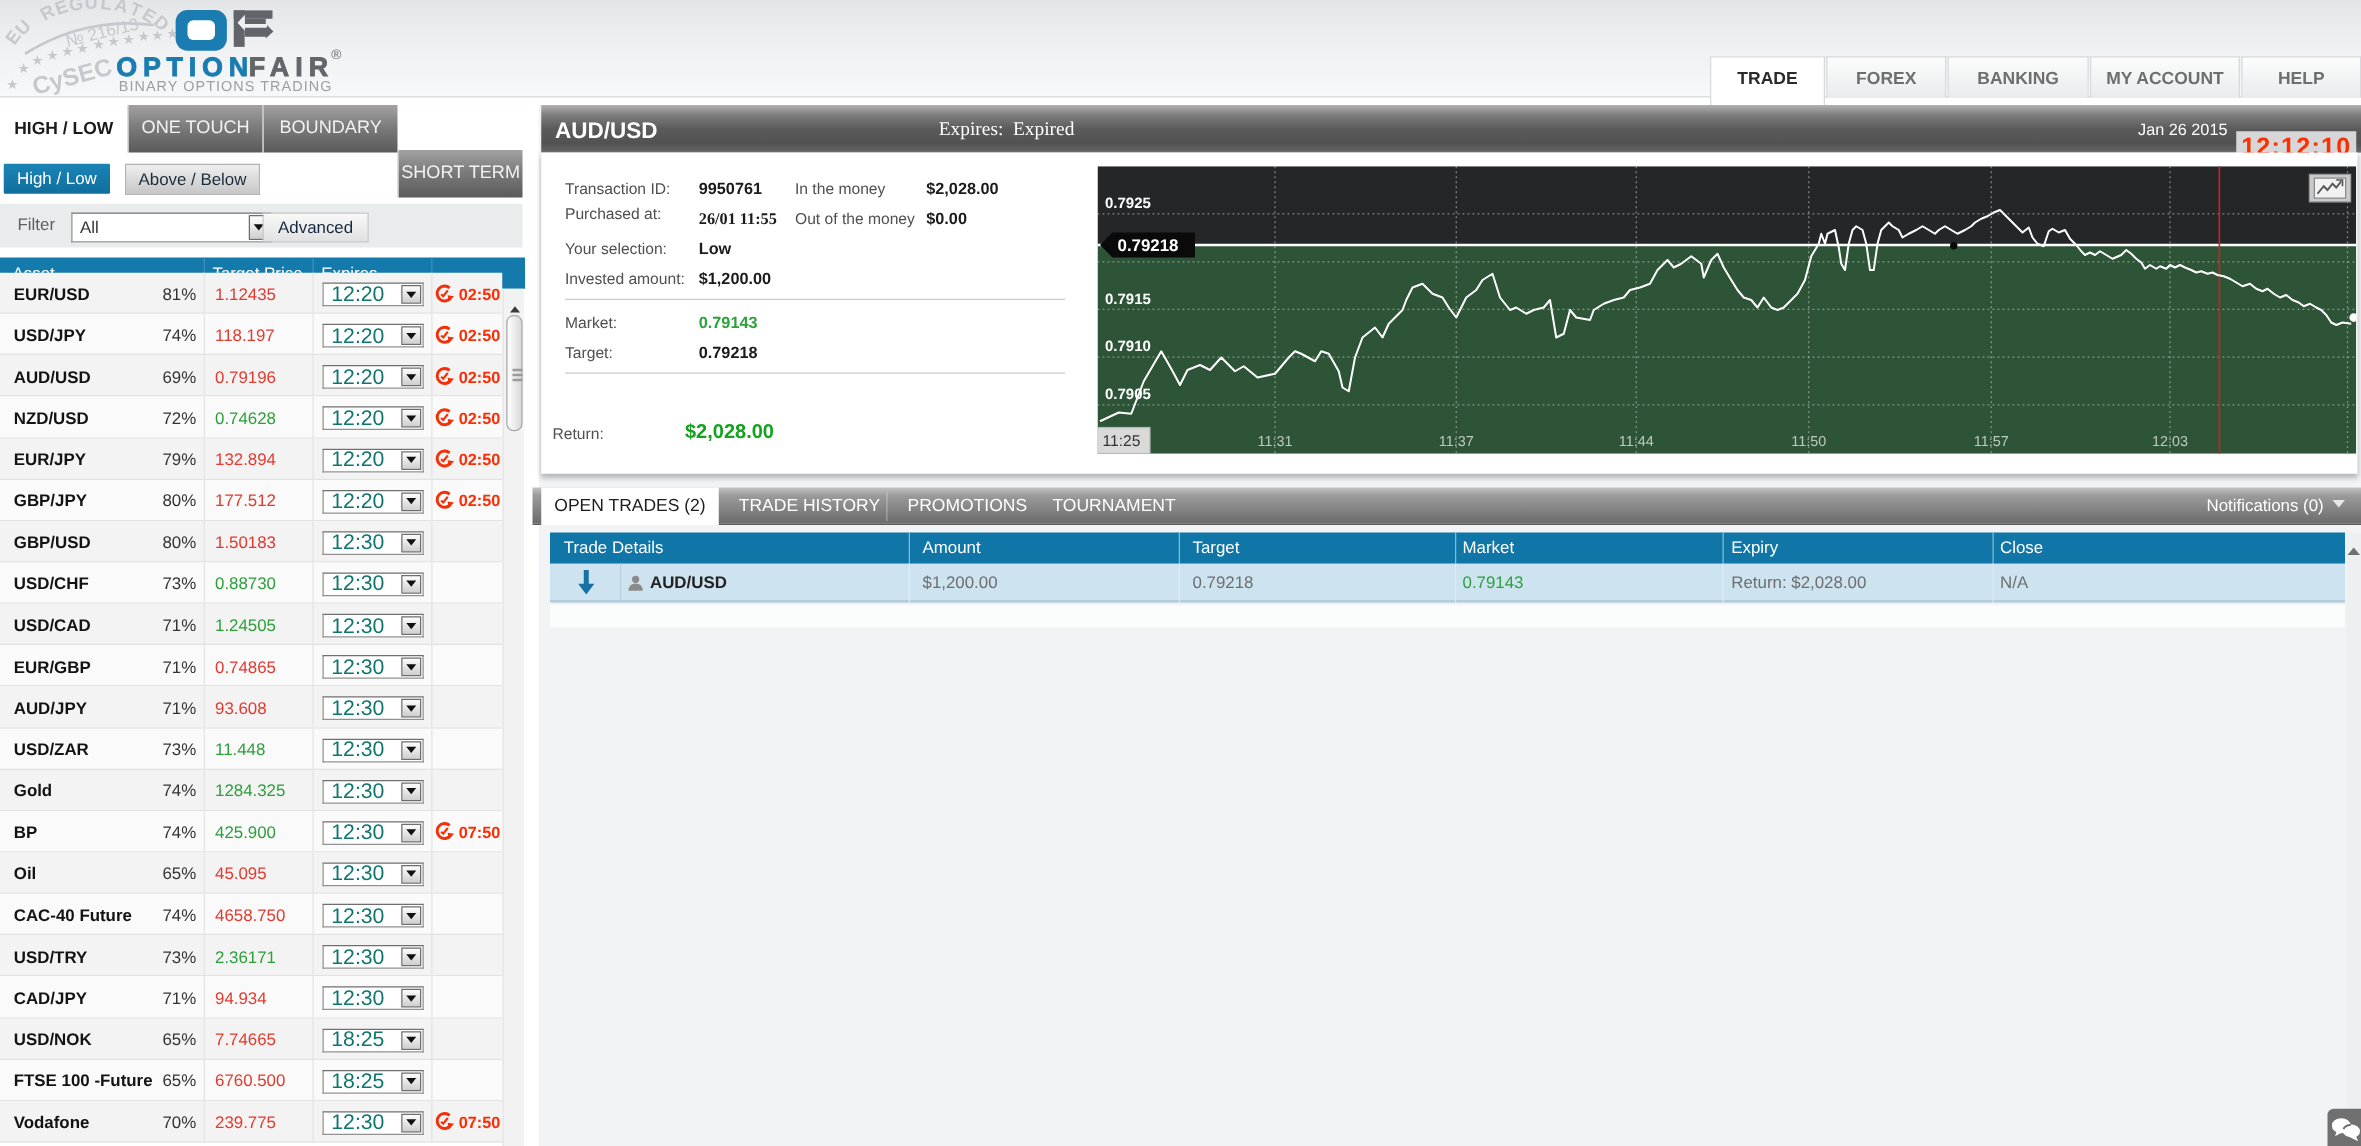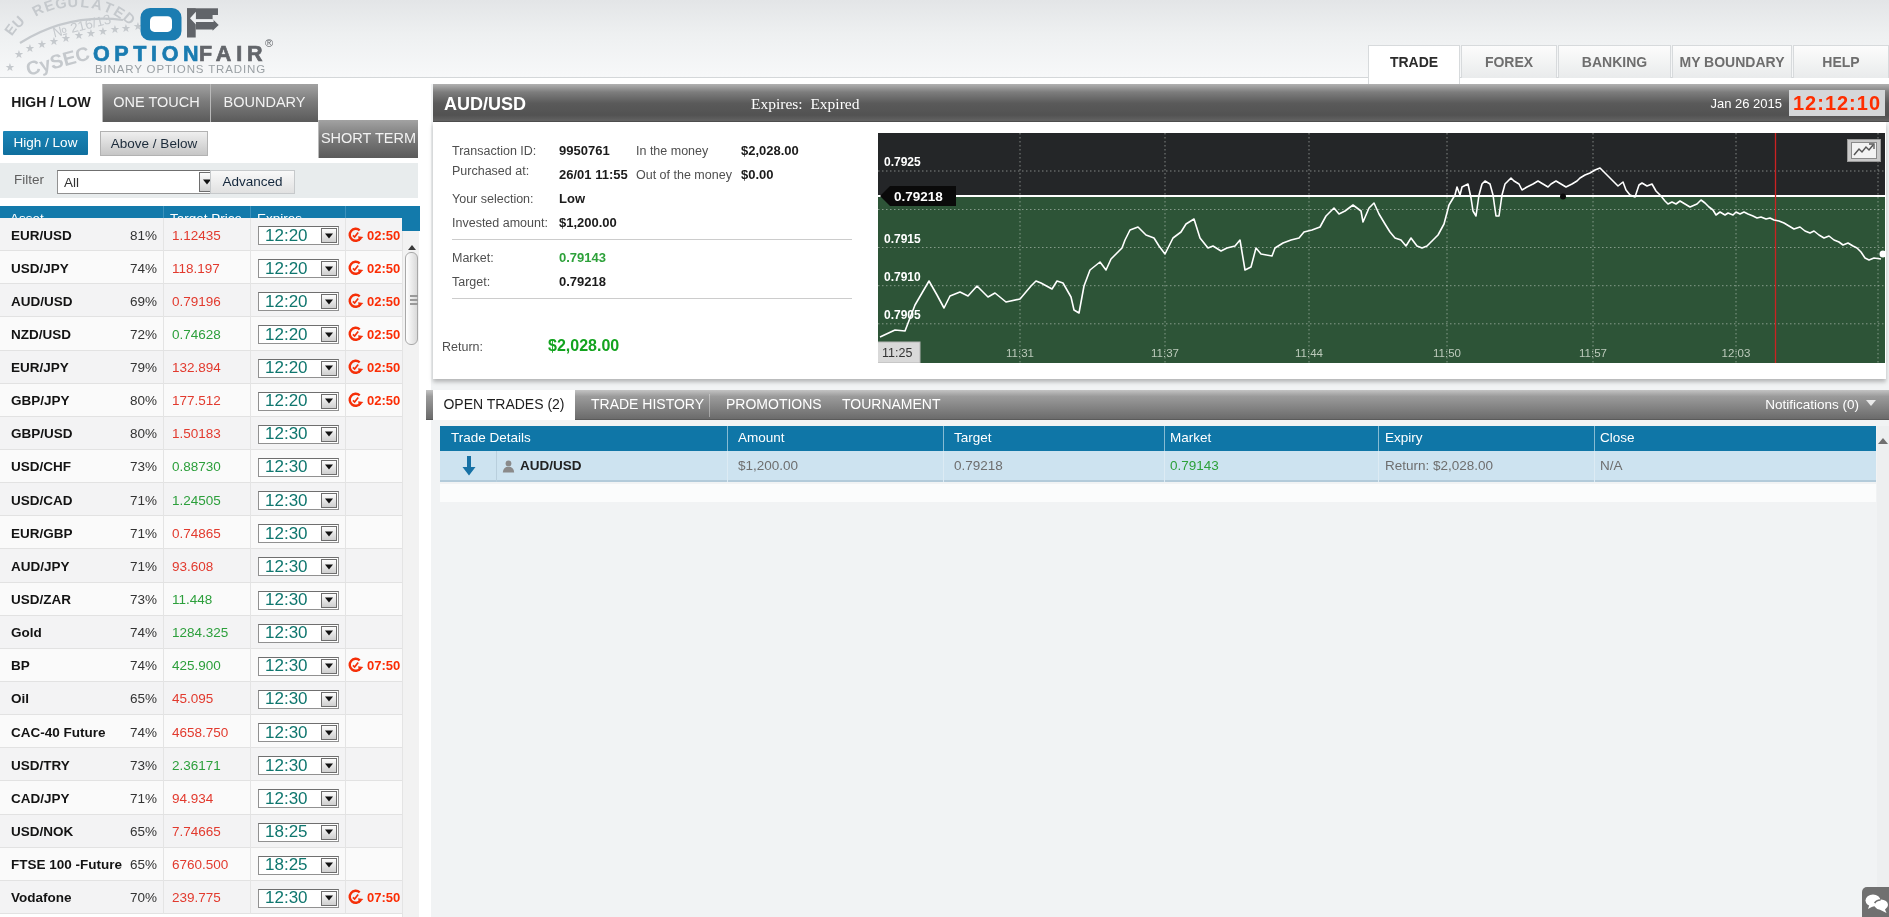--- a/index.html
+++ b/index.html
@@ -70,21 +70,21 @@
 #lsb .grip { position:absolute; left:4px; top:42px; width:8px; height:2px; background:#9a9a9a;
   box-shadow:0 4px 0 #9a9a9a, 0 8px 0 #9a9a9a; }
 
 
 #mainbg { left:431px; top:84px; width:1458px; height:833px; background:#f1f3f4; }
 #mhead { left:433px; top:84px; width:1456px; height:38px; border-bottom:1px solid #4e4e4e;
   background:linear-gradient(180deg,#b2b2b2 0%,#7d7d7d 22%,#5a5a5a 52%,#525252 84%,#636363 100%); }
 #mhead .pair { position:absolute; left:11px; top:10px; color:#fff; font-size:18px; font-weight:bold; }
 #mhead .exp { position:absolute; left:318px; top:10.5px; color:#fff; font-size:15.5px; font-family:"Liberation Serif",serif; }
 #mhead .date { position:absolute; right:107px; top:12px; color:#fff; font-size:13px; }
-#mhead .clock { position:absolute; right:4px; top:6px; width:96px; height:26px; background:#d5d7d9;
+#mhead .clock { position:absolute; right:4px; top:21px; width:96px; height:26px; background:#d5d7d9;
   color:#ff2e00; font-size:20px; font-weight:bold; text-align:center; line-height:26px; letter-spacing:1px; }
 
 #wpanel { left:433px; top:122px; width:1453px; height:257px; background:#fff;
   box-shadow:0 3px 4px rgba(0,0,0,0.25); }
 
 
 .ti { position:absolute; font-size:12.5px; color:#4f4f4f; }
 .tv { position:absolute; font-size:13px; color:#1b1b1b; font-weight:bold; }
 .sep { position:absolute; left:19px; width:400px; height:1px; background:#ccc; }
 
@@ -156,21 +156,21 @@
 <text x="93" y="61" font-size="21.5" font-weight="bold" letter-spacing="0.5" fill="#1a7cb1" stroke="#1a7cb1" stroke-width="0.7" textLength="106">OPTION</text>
 <text x="199" y="61" font-size="21.5" font-weight="bold" letter-spacing="0.5" fill="#63666b" stroke="#63666b" stroke-width="0.7" textLength="64">FAIR</text>
 <text x="265" y="47" font-size="11" fill="#63666b">®</text>
 <text x="95" y="73" font-size="11.5" fill="#9aa0a4" letter-spacing="1.9" textLength="172">BINARY OPTIONS TRADING</text>
 </svg>
 </div>
 
 <div class="navtab active" style="left:1368px;width:92px;">TRADE</div>
 <div class="navtab" style="left:1461px;width:96px;">FOREX</div>
 <div class="navtab" style="left:1558px;width:113px;">BANKING</div>
-<div class="navtab" style="left:1672px;width:120px;">MY BOUNDARY</div>
+<div class="navtab" style="left:1672px;width:120px;">MY ACCOUNT</div>
 <div class="navtab" style="left:1793px;width:96px;">HELP</div>
 
 <div class="abs" id="ltabs">
   <div class="ltab active" style="left:0;width:102px;">HIGH / LOW</div>
   <div class="ltab" style="left:102px;width:108px;">ONE TOUCH</div>
   <div class="ltab" style="left:210px;width:108px;">BOUNDARY</div>
   <div class="ltab" style="left:318px;width:100px;margin-top:36px;">SHORT TERM</div>
 </div>
 <div class="btn-blue">High / Low</div>
 <div class="btn-gray">Above / Below</div>
@@ -504,21 +504,21 @@
   <span class="pair">AUD/USD</span>
   <span class="exp">Expires:&nbsp; Expired</span>
   <span class="date">Jan 26 2015</span>
   <span class="clock">12:12:10</span>
 </div>
 <div class="abs" id="wpanel"></div>
 
 <div class="ti" style="left:452px;top:144px;">Transaction ID:</div>
 <div class="tv" style="left:559px;top:143px;">9950761</div>
 <div class="ti" style="left:452px;top:164px;">Purchased at:</div>
-<div class="tv" style="left:559px;top:167px;">26/01 11:55</div>
+<div class="tv" style="left:559px;top:167px;font-family:Liberation Serif, serif;">26/01 11:55</div>
 <div class="ti" style="left:452px;top:192px;">Your selection:</div>
 <div class="tv" style="left:559px;top:191px;text-align:center;">Low</div>
 <div class="ti" style="left:452px;top:216px;">Invested amount:</div>
 <div class="tv" style="left:559px;top:215px;">$1,200.00</div>
 <div class="ti" style="left:636px;top:144px;">In the money</div>
 <div class="tv" style="left:741px;top:143px;">$2,028.00</div>
 <div class="ti" style="left:636px;top:168px;">Out of the money</div>
 <div class="tv" style="left:741px;top:167px;">$0.00</div>
 <div class="sep" style="left:452px;top:239px;"></div>
 <div class="ti" style="left:452px;top:251px;">Market:</div>

